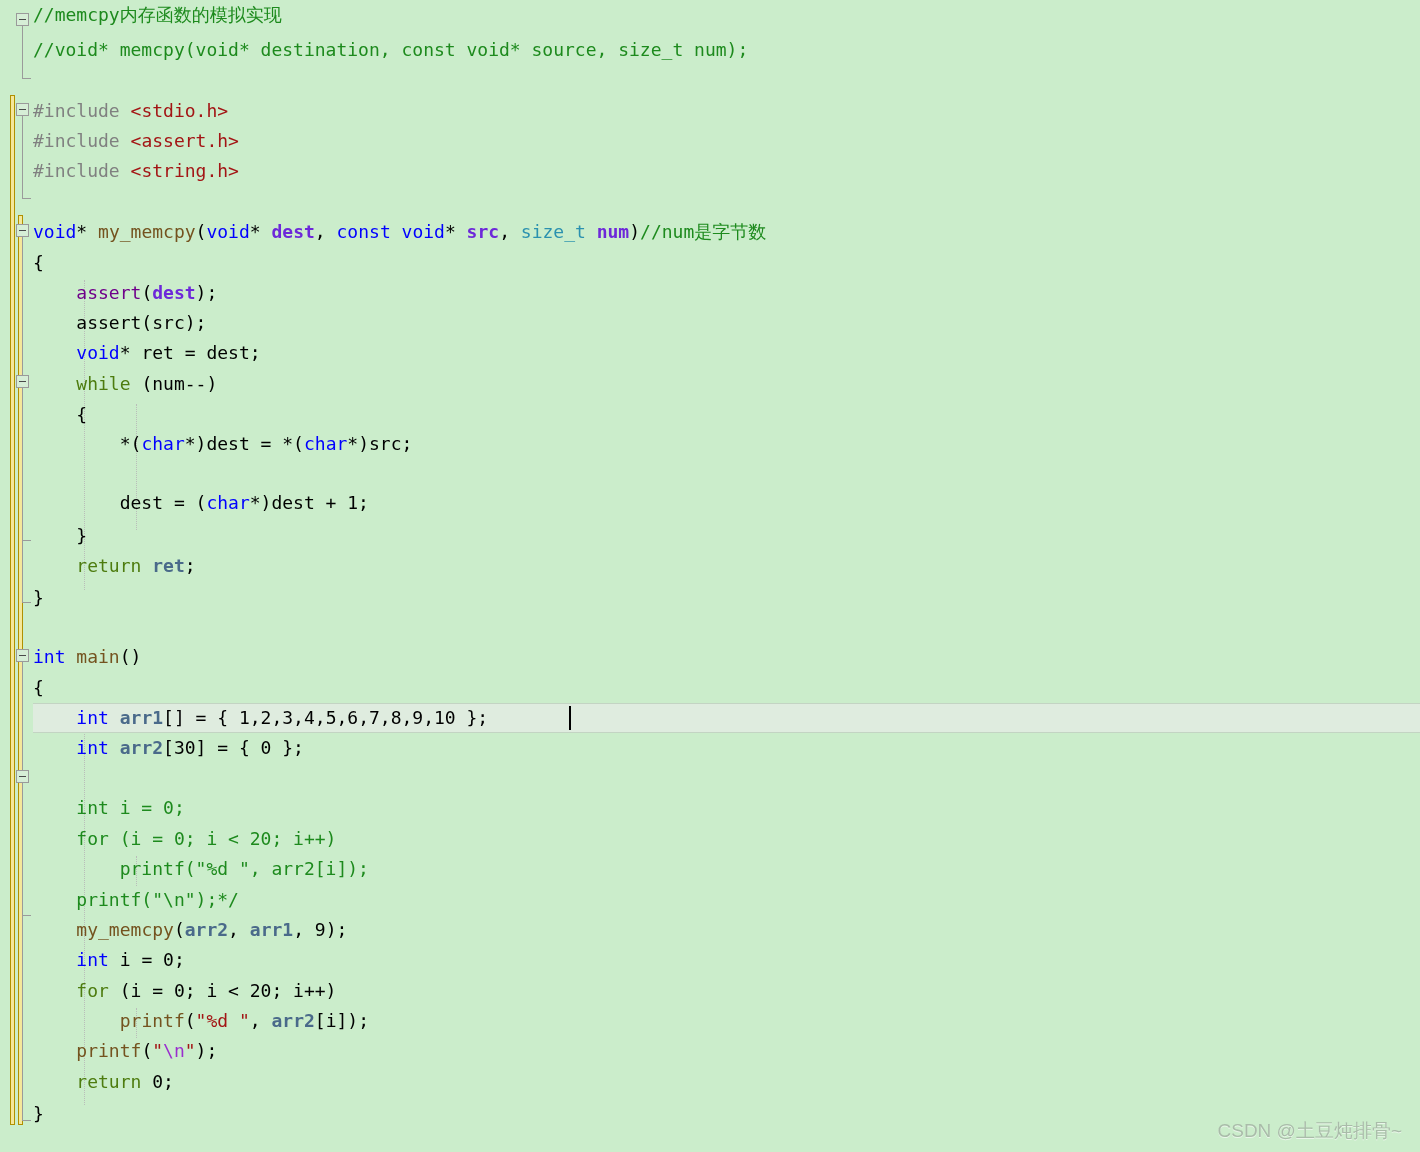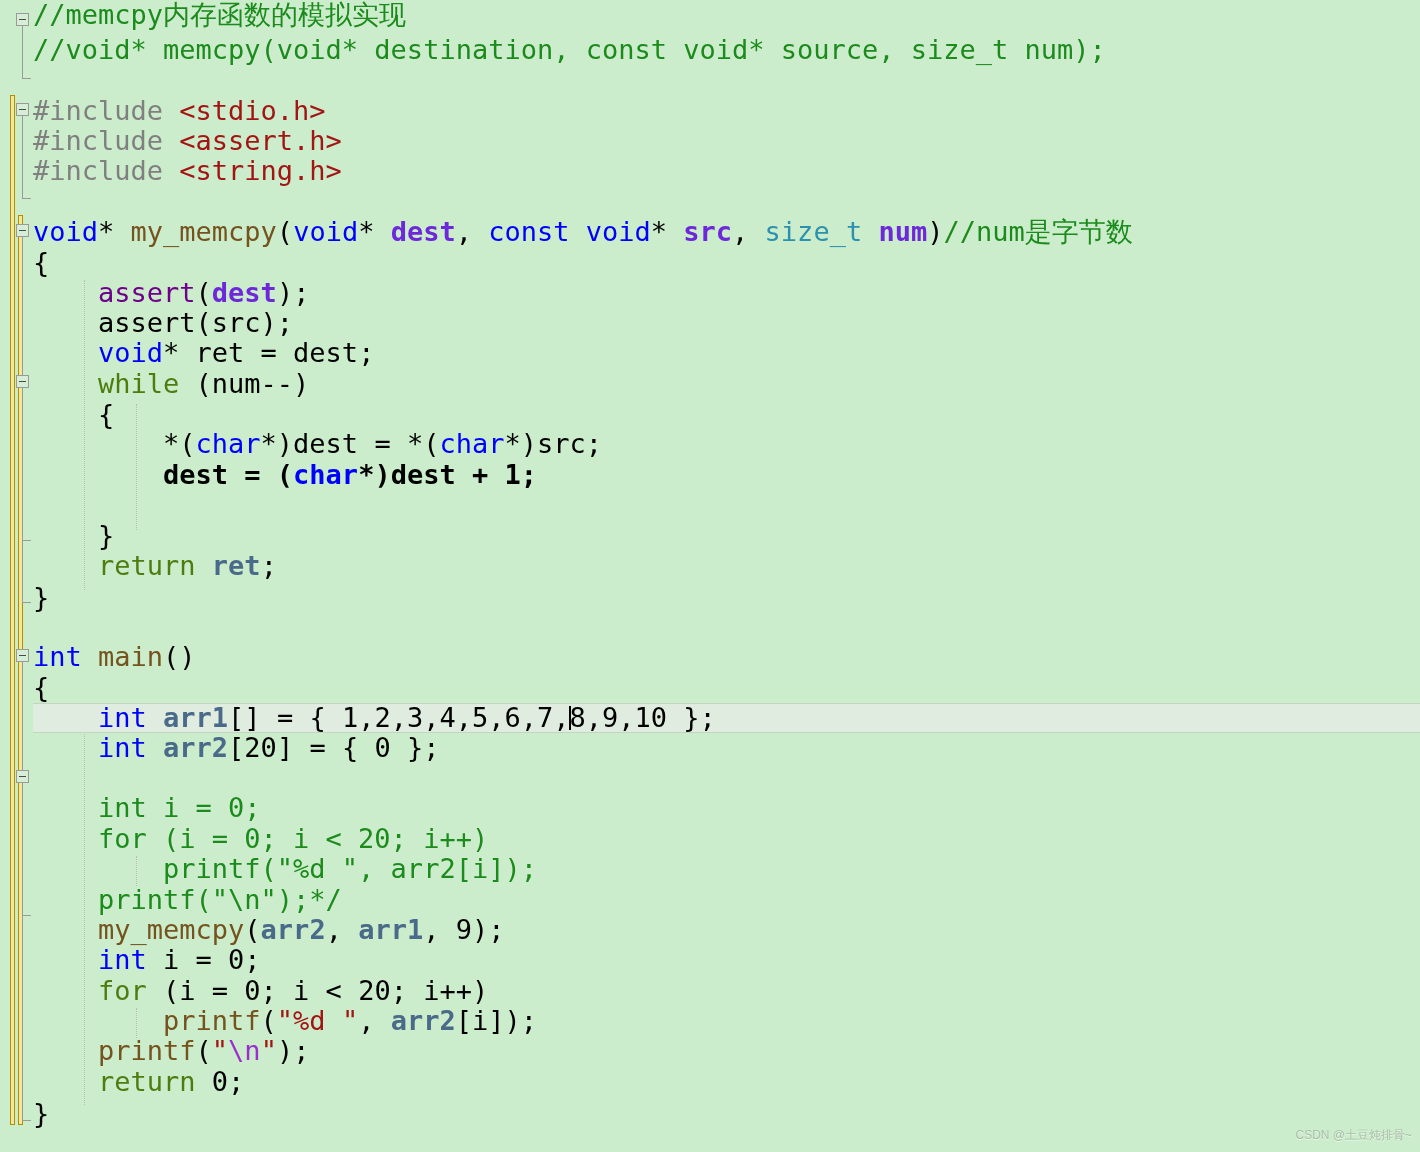--- a/index.html
+++ b/index.html
@@ -78,21 +78,21 @@
     border-bottom: 1px solid #c3d4c3;
     box-sizing: border-box;
   }
 
   
   .line {
     position: absolute;
     left: 33px;
     height: 30px;
     line-height: 30px;
-    font-size: 27px;
+    font-size: 18px;
     white-space: pre;
     color: #000000;
     letter-spacing: 0;
   }
 
   
   .t-cmt   { color: #1d8a1d; }
   .t-kw    { color: #0000ff; }
   .t-ctl   { color: #4d7c0f; }
   .t-pre   { color: #808080; }
@@ -110,24 +110,24 @@
   .caret {
     position: absolute;
     width: 2px;
     height: 24px;
     background: #000000;
   }
 
   
   .watermark {
     position: absolute;
-    right: 8px;
+    right: 18px;
     bottom: 8px;
     font-family: "Liberation Sans", sans-serif;
-    font-size: 12px;
+    font-size: 19px;
     color: #a9bca9;
     white-space: pre;
     text-shadow: 0 1px 0 #eaf6ea;
   }
 </style>
 </head>
 <body>
 
 <div id="editor">
 
@@ -172,28 +172,28 @@
   <div class="line" style="top:126px;"><span class="t-pre">#include </span><span class="t-inc">&lt;assert.h&gt;</span></div>
   <div class="line" style="top:156px;"><span class="t-pre">#include </span><span class="t-inc">&lt;string.h&gt;</span></div>
   <div class="line" style="top:217px;"><span class="t-kw">void</span><span class="t-plain">* </span><span class="t-fn">my_memcpy</span><span class="t-plain">(</span><span class="t-kw">void</span><span class="t-plain">* </span><span class="t-param">dest</span><span class="t-plain">, </span><span class="t-kw">const</span><span class="t-plain"> </span><span class="t-kw">void</span><span class="t-plain">* </span><span class="t-param">src</span><span class="t-plain">, </span><span class="t-type">size_t</span><span class="t-plain"> </span><span class="t-param">num</span><span class="t-plain">)</span><span class="t-cmt">//num是字节数</span></div>
   <div class="line" style="top:248px;"><span class="t-plain">{</span></div>
   <div class="line" style="top:278px;"><span class="t-plain">    </span><span class="t-macro">assert</span><span class="t-plain">(</span><span class="t-param">dest</span><span class="t-plain">);</span></div>
   <div class="line" style="top:308px;"><span class="t-plain">    assert(src);</span></div>
   <div class="line" style="top:338px;"><span class="t-plain">    </span><span class="t-kw">void</span><span class="t-plain">* ret = dest;</span></div>
   <div class="line" style="top:369px;"><span class="t-plain">    </span><span class="t-ctl">while</span><span class="t-plain"> (num--)</span></div>
   <div class="line" style="top:400px;"><span class="t-plain">    {</span></div>
   <div class="line" style="top:429px;"><span class="t-plain">        *(</span><span class="t-kw">char</span><span class="t-plain">*)dest = *(</span><span class="t-kw">char</span><span class="t-plain">*)src;</span></div>
-  <div class="line" style="top:460px;font-weight:bold;"><span class="t-plain">        dest = (</span><span class="t-kw">char</span><span class="t-plain">*)dest + 1;</span></div>
+  <div class="line" style="top:488px;"><span class="t-plain">        dest = (</span><span class="t-kw">char</span><span class="t-plain">*)dest + 1;</span></div>
   <div class="line" style="top:521px;"><span class="t-plain">    }</span></div>
   <div class="line" style="top:551px;"><span class="t-plain">    </span><span class="t-ctl">return</span><span class="t-plain"> </span><span class="t-var">ret</span><span class="t-plain">;</span></div>
   <div class="line" style="top:583px;"><span class="t-plain">}</span></div>
   <div class="line" style="top:642px;"><span class="t-kw">int</span><span class="t-plain"> </span><span class="t-fn">main</span><span class="t-plain">()</span></div>
   <div class="line" style="top:673px;"><span class="t-plain">{</span></div>
   <div class="line" style="top:703px;"><span class="t-plain">    </span><span class="t-kw">int</span><span class="t-plain"> </span><span class="t-var">arr1</span><span class="t-plain">[] = { 1,2,3,4,5,6,7,8,9,10 };</span></div>
-  <div class="line" style="top:733px;"><span class="t-plain">    </span><span class="t-kw">int</span><span class="t-plain"> </span><span class="t-var">arr2</span><span class="t-plain">[20] = { 0 };</span></div>
+  <div class="line" style="top:733px;"><span class="t-plain">    </span><span class="t-kw">int</span><span class="t-plain"> </span><span class="t-var">arr2</span><span class="t-plain">[30] = { 0 };</span></div>
   <div class="line" style="top:793px;"><span class="t-cmt">    int i = 0;</span></div>
   <div class="line" style="top:824px;"><span class="t-cmt">    for (i = 0; i &lt; 20; i++)</span></div>
   <div class="line" style="top:854px;"><span class="t-cmt">        printf("%d ", arr2[i]);</span></div>
   <div class="line" style="top:885px;"><span class="t-cmt">    printf("\n");*/</span></div>
   <div class="line" style="top:915px;"><span class="t-plain">    </span><span class="t-fn">my_memcpy</span><span class="t-plain">(</span><span class="t-var">arr2</span><span class="t-plain">, </span><span class="t-var">arr1</span><span class="t-plain">, 9);</span></div>
   <div class="line" style="top:945px;"><span class="t-plain">    </span><span class="t-kw">int</span><span class="t-plain"> i = 0;</span></div>
   <div class="line" style="top:976px;"><span class="t-plain">    </span><span class="t-ctl">for</span><span class="t-plain"> (i = 0; i &lt; 20; i++)</span></div>
   <div class="line" style="top:1006px;"><span class="t-plain">        </span><span class="t-fn">printf</span><span class="t-plain">(</span><span class="t-str">"%d "</span><span class="t-plain">, </span><span class="t-var">arr2</span><span class="t-plain">[i]);</span></div>
   <div class="line" style="top:1036px;"><span class="t-plain">    </span><span class="t-fn">printf</span><span class="t-plain">(</span><span class="t-str">"</span><span class="t-esc">\n</span><span class="t-str">"</span><span class="t-plain">);</span></div>
   <div class="line" style="top:1067px;"><span class="t-plain">    </span><span class="t-ctl">return</span><span class="t-plain"> 0;</span></div>

